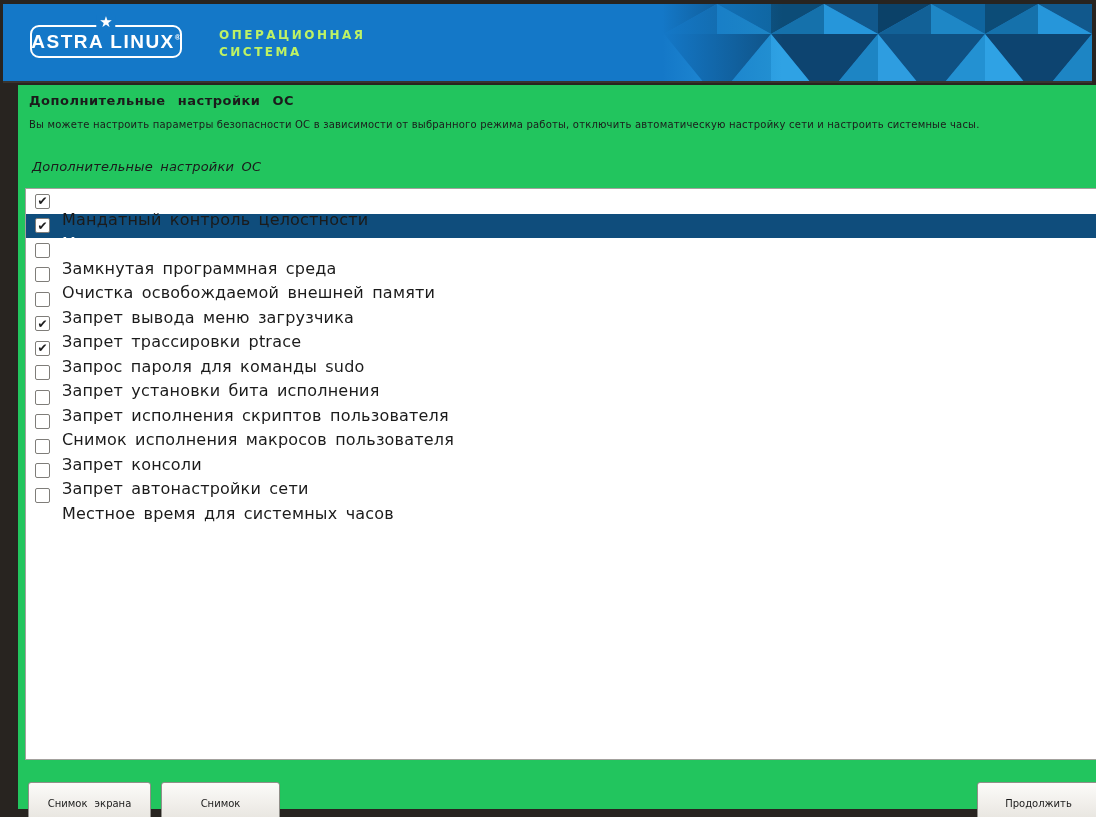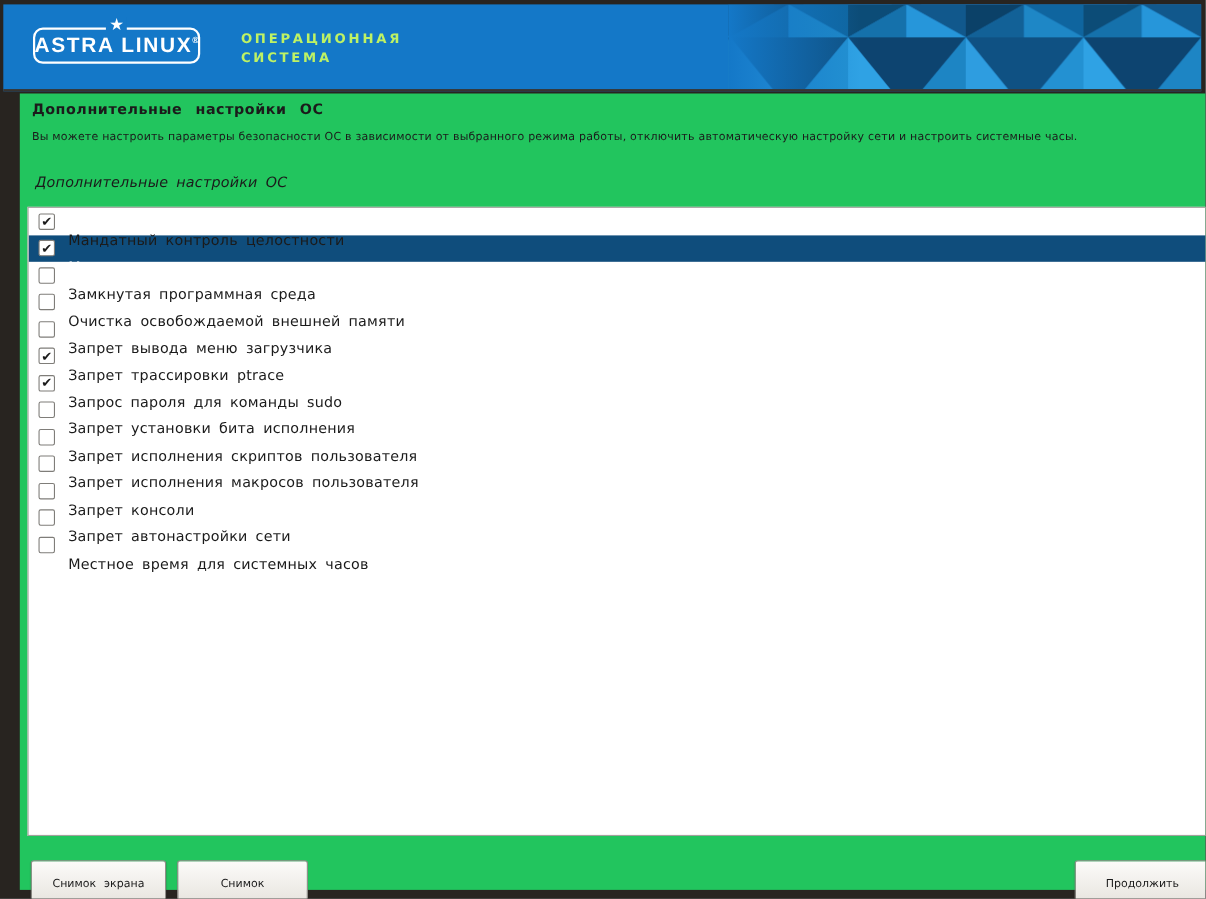--- a/index.html
+++ b/index.html
@@ -55,21 +55,21 @@
   }
   
   #options-list{
     position:absolute;left:7px;top:103px;width:1075px;height:572px;
     background:#ffffff;border:1px solid #a3a19d;overflow:hidden;
   }
   .row{
     height:24.5px;display:flex;align-items:center;gap:12px;
     padding-left:9px;cursor:default;
   }
-  .row .label{font-size:13px;word-spacing:3px;letter-spacing:0.2px;color:#1b1b1b;margin-top:36px;}
+  .row .label{font-size:16px;word-spacing:3px;letter-spacing:0.2px;color:#1b1b1b;margin-top:36px;}
   .row.selected{background:#0f4d7c;}
   .row.selected .label{color:#ffffff;}
   .checkbox{
     width:15px;height:15px;flex:0 0 15px;border:1px solid #7f7d79;border-radius:2px;
     background:#ffffff;display:flex;align-items:center;justify-content:center;
     font-size:12px;line-height:12px;color:#1c1c1c;font-weight:bold;
   }
   
   .btn{
     position:absolute;height:42px;border:1px solid #918f8a;border-radius:3px;
@@ -162,21 +162,21 @@
         <div class="row">
     <span class="checkbox"></span>
     <span class="label">Запрет установки бита исполнения</span>
   </div>
         <div class="row">
     <span class="checkbox"></span>
     <span class="label">Запрет исполнения скриптов пользователя</span>
   </div>
         <div class="row">
     <span class="checkbox"></span>
-    <span class="label">Запрет исполнения макросов пользователя</span>
+    <span class="label">Снимок исполнения макросов пользователя</span>
   </div>
         <div class="row">
     <span class="checkbox"></span>
     <span class="label">Запрет консоли</span>
   </div>
         <div class="row">
     <span class="checkbox"></span>
     <span class="label">Запрет автонастройки сети</span>
   </div>
         <div class="row">

